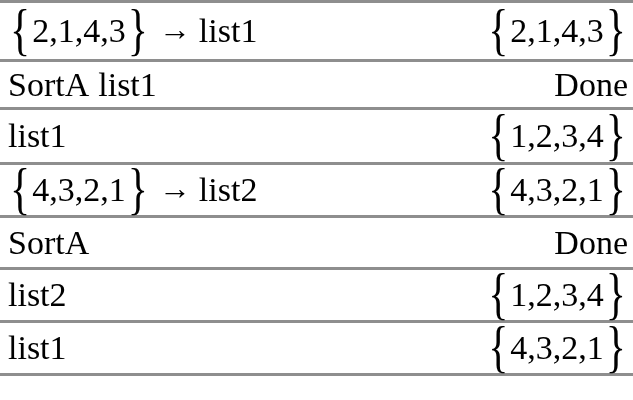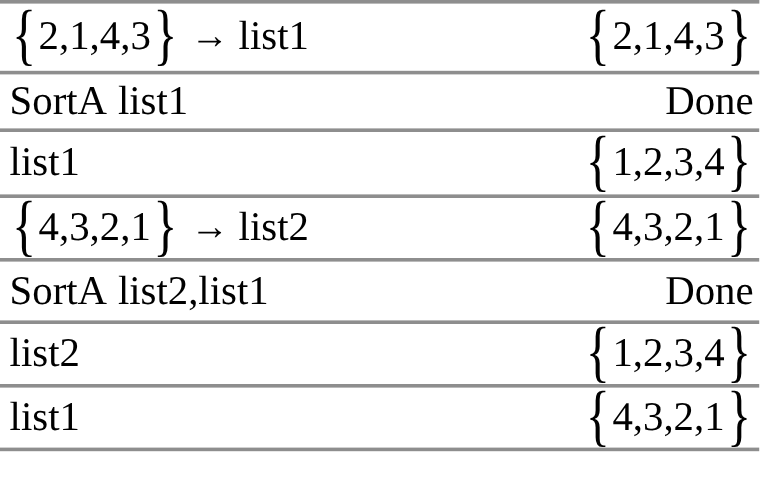--- a/index.html
+++ b/index.html
@@ -113,21 +113,20 @@
     <div class="expr">
       <span class="brace">{</span>
       <span>4,3,2,1</span>
       <span class="brace">}</span>
     </div>
   </div>
 
   <div class="row r5">
     <div class="expr">
       <span class="cmd">SortA</span>
-      <span class="ital args">list2,list1</span>
     </div>
     <div class="expr">
       <span class="ital">Done</span>
     </div>
   </div>
 
   <div class="row r6">
     <div class="expr">
       <span class="ital">list2</span>
     </div>

